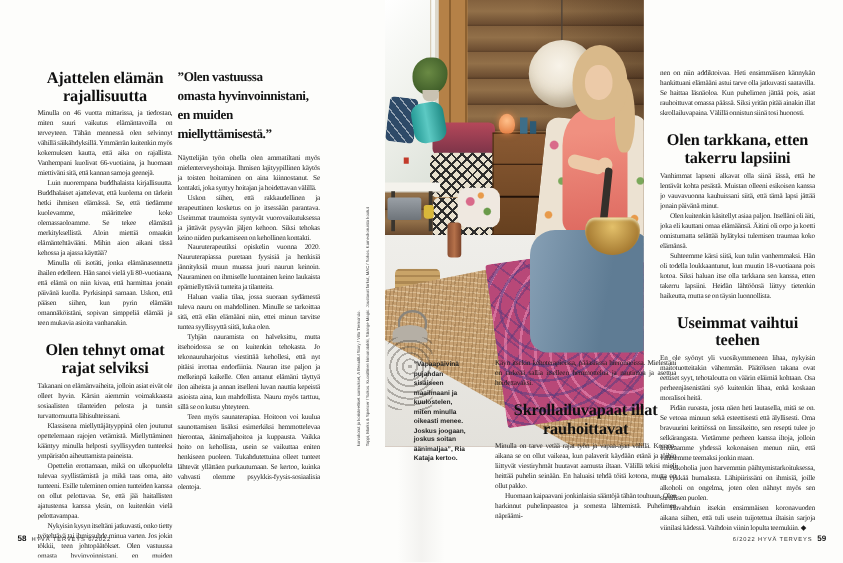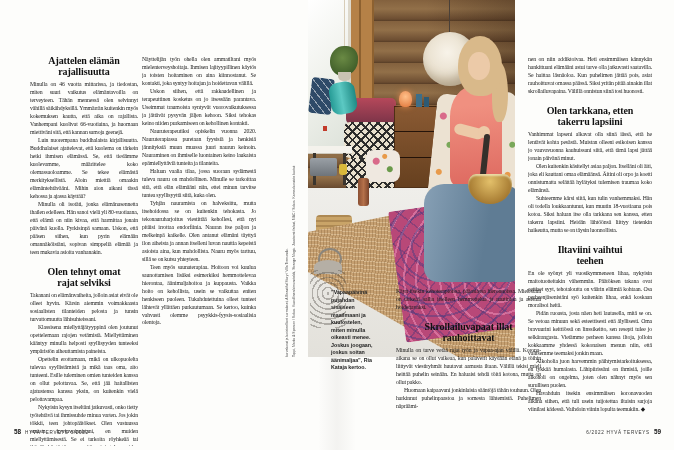--- a/index.html
+++ b/index.html
@@ -3,21 +3,21 @@
 <meta charset="utf-8">
 <style>
   html,body{margin:0;padding:0;}
   body{width:674px;height:450px;position:relative;background:#fdfdfb;overflow:hidden;
        font-family:"Liberation Serif","DejaVu Serif",serif;color:#1c1c1c;}
   .abs{position:absolute;}
   
   .col{position:absolute;overflow:hidden;}
   .col p{margin:0;font-size:5.8px;line-height:1.38;text-align:justify;letter-spacing:-0.15px;word-spacing:-0.2px;}
   .col p + p{text-indent:8px;}
-  .col h3{margin:9px 0 4px;font-size:10px;line-height:1.12;text-align:center;font-weight:bold;
+  .col h3{margin:9px 0 4px;font-size:13px;line-height:1.12;text-align:center;font-weight:bold;
           white-space:pre-line;letter-spacing:-0.1px;color:#101010;}
   .col h3 + p{text-indent:0;}
   .col h3.first{margin-top:1px;}
   #col1{left:30px;top:54px;width:108px;height:392px;}
   #col2{left:142px;top:56px;width:114px;height:390px;}
   #col3{left:396px;top:288px;width:145px;height:152px;}
   #col4{left:528px;top:56px;width:124px;height:372px;font-family:Liberation Serif, serif;}
   .pullquote{font-size:10.5px;line-height:1.42;font-weight:bold;white-space:pre-line;
              letter-spacing:-0.3px;margin:0 0 8px 0;color:#151515;}
   
@@ -142,20 +142,24 @@
   <p>Minulla oli isotäti, jonka elämänasennetta ihailen edelleen. Hän sanoi vielä yli 80-vuotiaana, että elämä on niin kivaa, että harmittaa jonain päivänä kuolla. Pyrkisinpä samaan. Uskon, että pääsen siihen, kun pyrin elämään omannäköistäni, sopivan simppeliä elämää ja teen mukavia asioita vanhanakin.</p>
   <h3>Olen tehnyt omat
 rajat selviksi</h3>
   <p>Takanani on elämänvaiheita, jolloin asiat eivät ole olleet hyvin. Kärsin aiemmin voimakkaasta sosiaalisten tilanteiden pelosta ja tunsin turvattomuutta lähisuhteissani.</p>
   <p>Klassisena miellyttäjätyyppinä olen joutunut opettelemaan rajojen vetämistä. Miellyttäminen kääntyy minulla helposti syyllisyyden tunteeksi ympäristön aiheuttamista paineista.</p>
   <p>Opettelin erottamaan, mikä on ulkopuolelta tulevaa syyllistämistä ja mikä taas oma, aito tunteeni. Esille tuleminen omien tunteiden kanssa on ollut pelottavaa. Se, että jää haitallisten ajatustensa kanssa yksin, on kuitenkin vielä pelottavampaa.</p>
   <p>Nykyisin kysyn itseltäni jatkuvasti, onko tietty työtehtävä tai ihmissuhde minua varten. Jos jokin tökkii, teen johtopäätökset. Olen vastuussa omasta hyvinvoinnistani, en muiden miellyttämisestä. Se ei tarkoita röyhkeää tai ikävää käytöstä, vaan sitä, ettei tule muiden tallomaksi. Ja onhan se reilua myös muille.</p>
 </div>
 
 <div id="col2" class="col">
+  <div class="pullquote">”Olen vastuussa
+omasta hyvinvoinnistani,
+en muiden
+miellyttämisestä.”</div>
   <p>Näyttelijän työn ohella olen ammatiltani myös mielenterveyshoitaja. Ihmisen lajityypillinen käytös ja toisten hoitaminen on aina kiinnostanut. Se kontakti, joka syntyy hoitajan ja hoidettavan välillä.</p>
   <p>Uskon siihen, että rakkaudellinen ja terapeuttinen kosketus on jo itsessään parantava. Useimmat traumoista syntyvät vuorovaikutuksessa ja jättävät pysyvän jäljen kehoon. Siksi tehokas keino niiden purkamiseen on kehollinen kontakti.</p>
   <p>Nauruterapeutiksi opiskelin vuonna 2020. Nauruterapiassa puretaan fyysisiä ja henkisiä jännityksiä muun muassa juuri naurun keinoin. Nauraminen on ihmiselle luontainen keino laukaista epämiellyttäviä tunteita ja tilanteita.</p>
   <p>Haluan vaalia tilaa, jossa suoraan sydämestä tuleva nauru on mahdollinen. Minulle se tarkoittaa sitä, että elän elämääni niin, ettei minun tarvitse tuntea syyllisyyttä siitä, kuka olen.</p>
   <p>Tyhjän nauramista on halveksittu, mutta itsehoidossa se on kuitenkin tehokasta. Jo tekonauruharjoitus viestittää kehollesi, että nyt pitäisi irrottaa endorfiinia. Nauran itse paljon ja melkeinpä kaikelle. Olen antanut elämäni täyttyä ilon aiheista ja annan itselleni luvan nauttia kepeistä asioista aina, kun mahdollista. Nauru myös tarttuu, sillä se on kutsu yhteyteen.</p>
   <p>Teen myös saunaterapiaa. Hoitoon voi kuulua saunottamisen lisäksi esimerkiksi hemmottelevaa hierontaa, äänimaljahoitoa ja kuppausta. Vaikka hoito on kehollista, usein se vaikuttaa eniten henkiseen puoleen. Tukahdutettuina olleet tunteet lähtevät yllättäen purkautumaan. Se kertoo, kuinka vahvasti olemme psyykkis-fyysis-sosiaalisia olentoja.</p>
 </div>
 
 <div id="photo" class="abs">
   <div class="ph-wall"></div>
@@ -233,21 +237,21 @@
   <p>Huomaan kaipaavani jonkinlaisia sääntöjä tähän touhuun. Olen harkinnut puhelinpaastoa ja somesta lähtemistä. Puhelimen näpräämi-</p>
 </div>
 
 <div id="col4" class="col">
   <p>nen on niin addiktoivaa. Heti ensimmäisen kännykän hankittuani elämääni astui tarve olla jatkuvasti saatavilla. Se haittaa läsnäoloa. Kun puhelimen jättää pois, asiat rauhoittuvat omassa päässä. Siksi yritän pitää ainakin illat skrollailuvapaina. Välillä onnistun siinä tosi huonosti.</p>
   <h3>Olen tarkkana, etten
 takerru lapsiini</h3>
   <p>Vanhimmat lapseni alkavat olla siinä iässä, että he lentävät kohta pesästä. Muistan olleeni esikoisen kanssa jo vauvavuonna kauhuissani siitä, että tämä lapsi jättää jonain päivänä minut.</p>
   <p>Olen kuitenkin käsitellyt asiaa paljon. Itselläni oli äiti, joka eli kauttani omaa elämäänsä. Äitini oli orpo ja koetti onnistumatta selättää hylätyksi tulemisen traumaa koko elämänsä.</p>
   <p>Suhteemme kärsi siitä, kun tulin vanhemmaksi. Hän oli todella loukkaantunut, kun muutin 18-vuotiaana pois kotoa. Siksi haluan itse olla tarkkana sen kanssa, etten takerru lapsiini. Heidän lähtöönsä liittyy tietenkin haikeutta, mutta se on täysin luonnollista.</p>
-  <h3>Iltaviini vaihtui
+  <h3>Useimmat vaihtui
 teehen</h3>
   <p>En ole syönyt yli vuosikymmeneen lihaa, nykyisin maitotuotteitakin vähemmän. Päätöksen takana ovat eettiset syyt, tehotaloutta on väärin eläimiä kohtaan. Osa perheenjäsenistäni syö kuitenkin lihaa, enkä koskaan moralisoi heitä.</p>
   <p>Pidän ruoasta, josta näen heti lautasella, mitä se on. Se vetoaa minuun sekä esteettisesti että älyllisesti. Oma bravuurini keittiössä on linssikeitto, sen resepti tulee jo selkärangasta. Vietämme perheen kanssa iltoja, jolloin kokkaamme yhdessä kokonaisen menun niin, että valitsemme teemaksi jonkin maan.</p>
   <p>Alkoholia juon harvemmin päihtymistarkoituksessa, en tykkää humalasta. Lähipiirissäni on ihmisiä, joille alkoholi on ongelma, joten olen nähnyt myös sen surullisen puolen.</p>
   <p>Havahduin itsekin ensimmäisen koronavuoden aikana siihen, että tuli usein tuijotettua iltaisin sarjoja viinilasi kädessä. Vaihdoin viinin lopulta teemukiin. ◆</p>
 </div>
 
 <div id="footer-left" class="footer">
   <span class="pagenum">58</span>
   <span>HYVÄ TERVEYS 6/2022</span>

